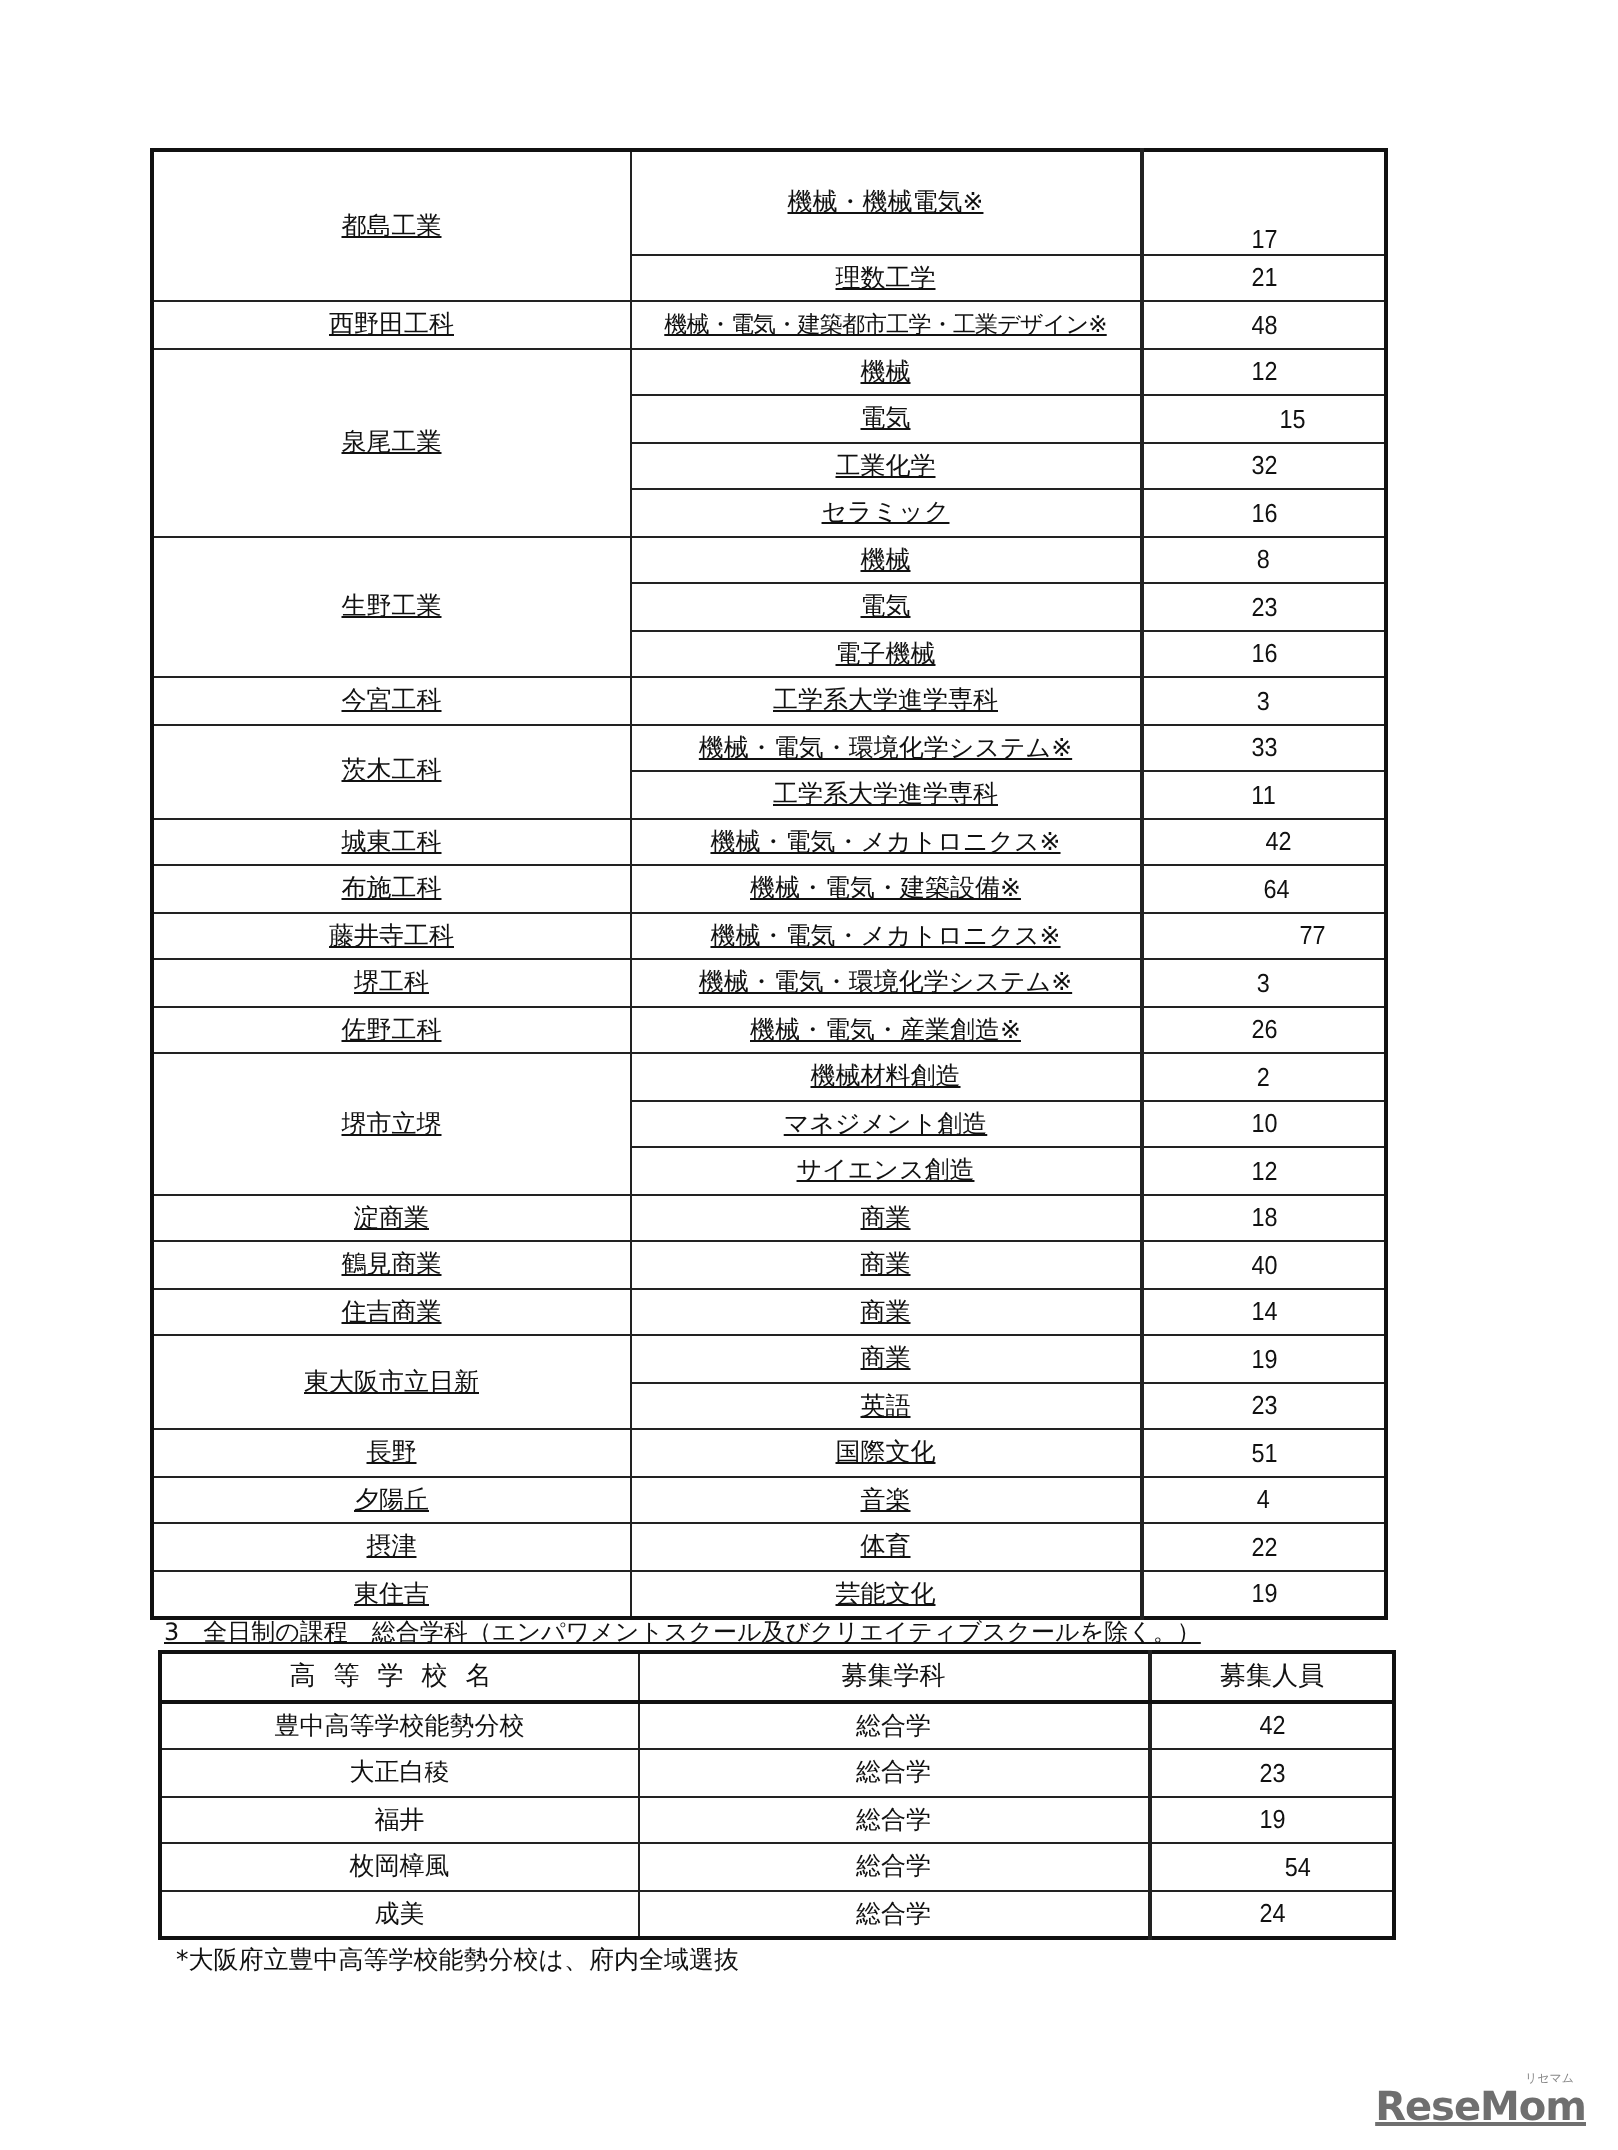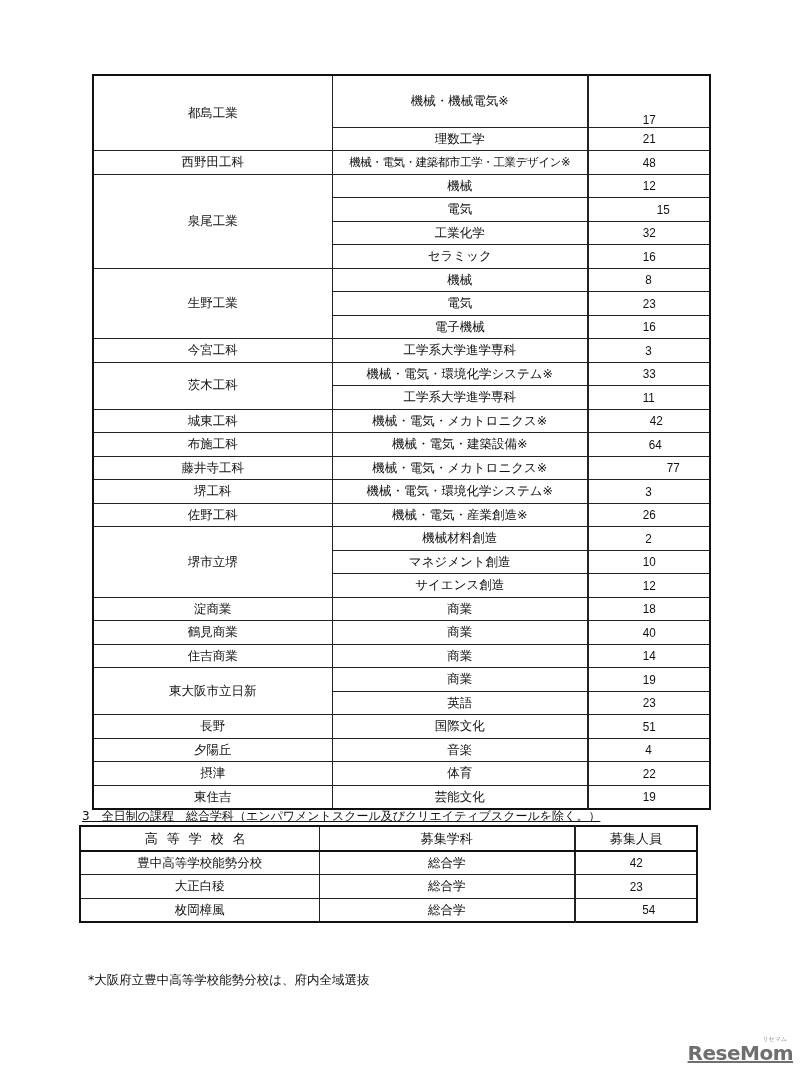--- a/index.html
+++ b/index.html
@@ -40,23 +40,24 @@
       text-align: center;
       font-family: "Liberation Sans", "DejaVu Sans", sans-serif;
       font-size: 13px;
       transform: scaleX(0.9);
     }
     .doc-table .dept-long {
       font-size: 11.5px;
       letter-spacing: -0.4px;
     }
     #table1 {
-      left: 92px;
+      left: 75px;
       top: 74px;
       width: 617px;
+      text-decoration: underline;
     }
     #table2 {
       left: 79px;
       top: 825px;
       width: 617px;
     }
     #table2 thead th {
       border-bottom: 2px solid #111;
       font-size: 13px;
     }
@@ -272,23 +273,33 @@
         <td>豊中高等学校能勢分校</td>
         <td>総合学</td>
         <td class="col-count"><span class="num" style="display: inline-block;">42</span></td>
       </tr>
       <tr>
         <td>大正白稜</td>
         <td>総合学</td>
         <td class="col-count"><span class="num" style="display: inline-block;">23</span></td>
       </tr>
       <tr>
+        <td>福井</td>
+        <td>総合学</td>
+        <td class="col-count"><span class="num" style="display: inline-block;">19</span></td>
+      </tr>
+      <tr>
         <td>枚岡樟風</td>
         <td>総合学</td>
         <td class="col-count"><span class="num" style="display: inline-block; padding-left: 28px;">54</span></td>
+      </tr>
+      <tr>
+        <td>成美</td>
+        <td>総合学</td>
+        <td class="col-count"><span class="num" style="display: inline-block;">24</span></td>
       </tr>
     </tbody>
 </table>
 
 <div class="footnote">*大阪府立豊中高等学校能勢分校は、府内全域選抜</div>
 
 <div class="watermark">
   <span>ReseMom</span>
   <span class="small">リセマム</span>
 </div>

